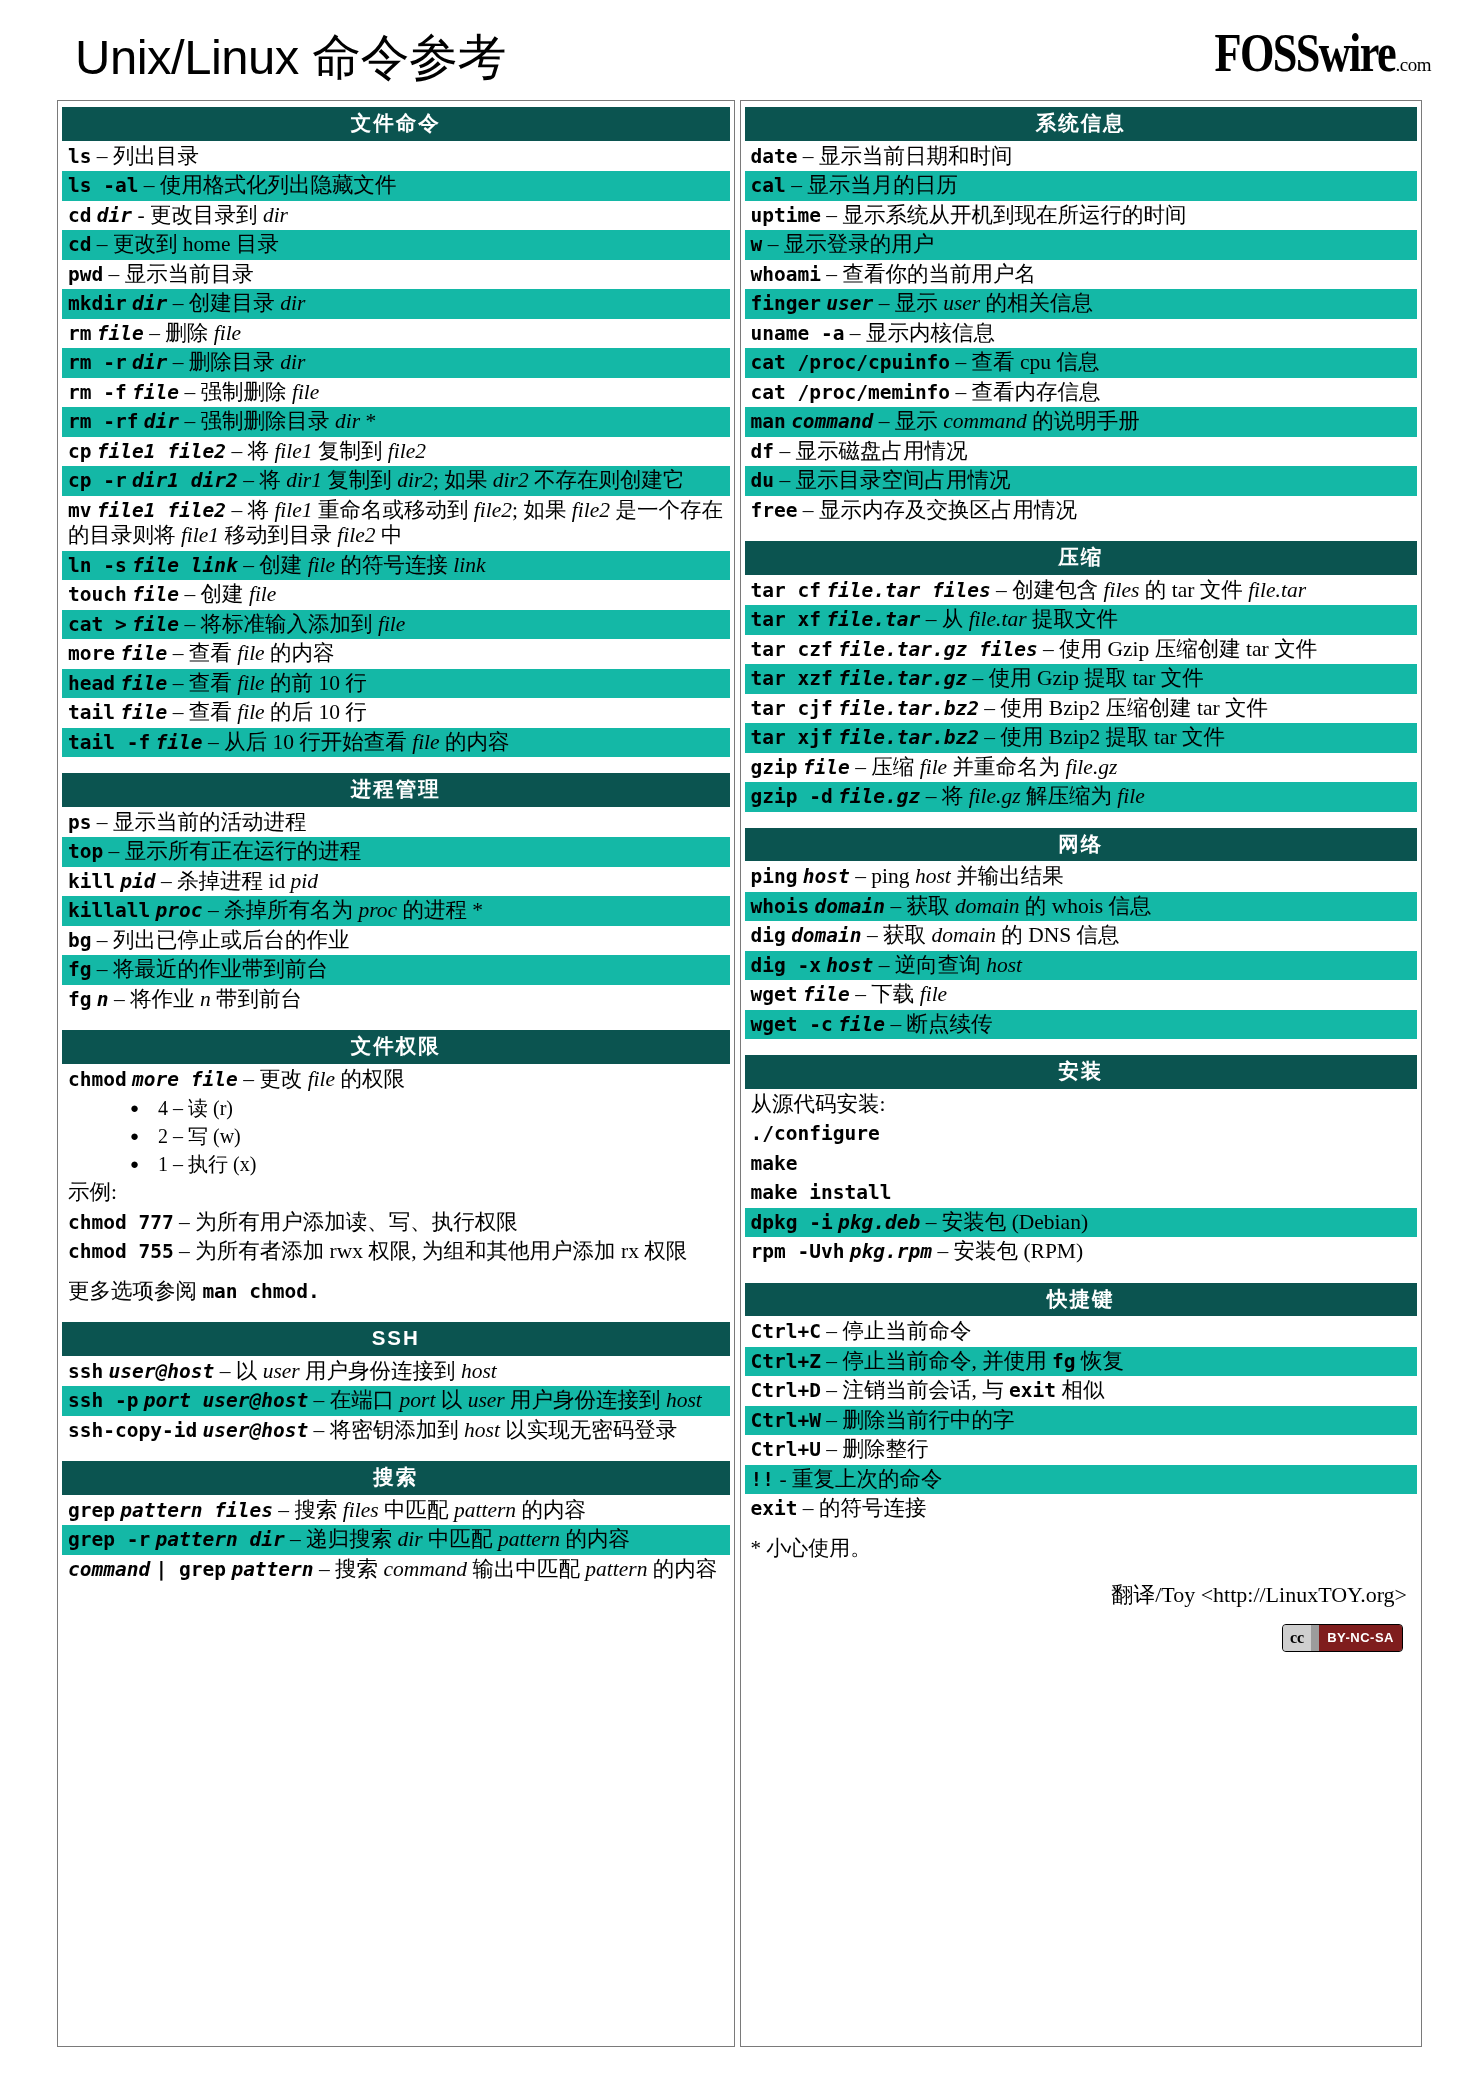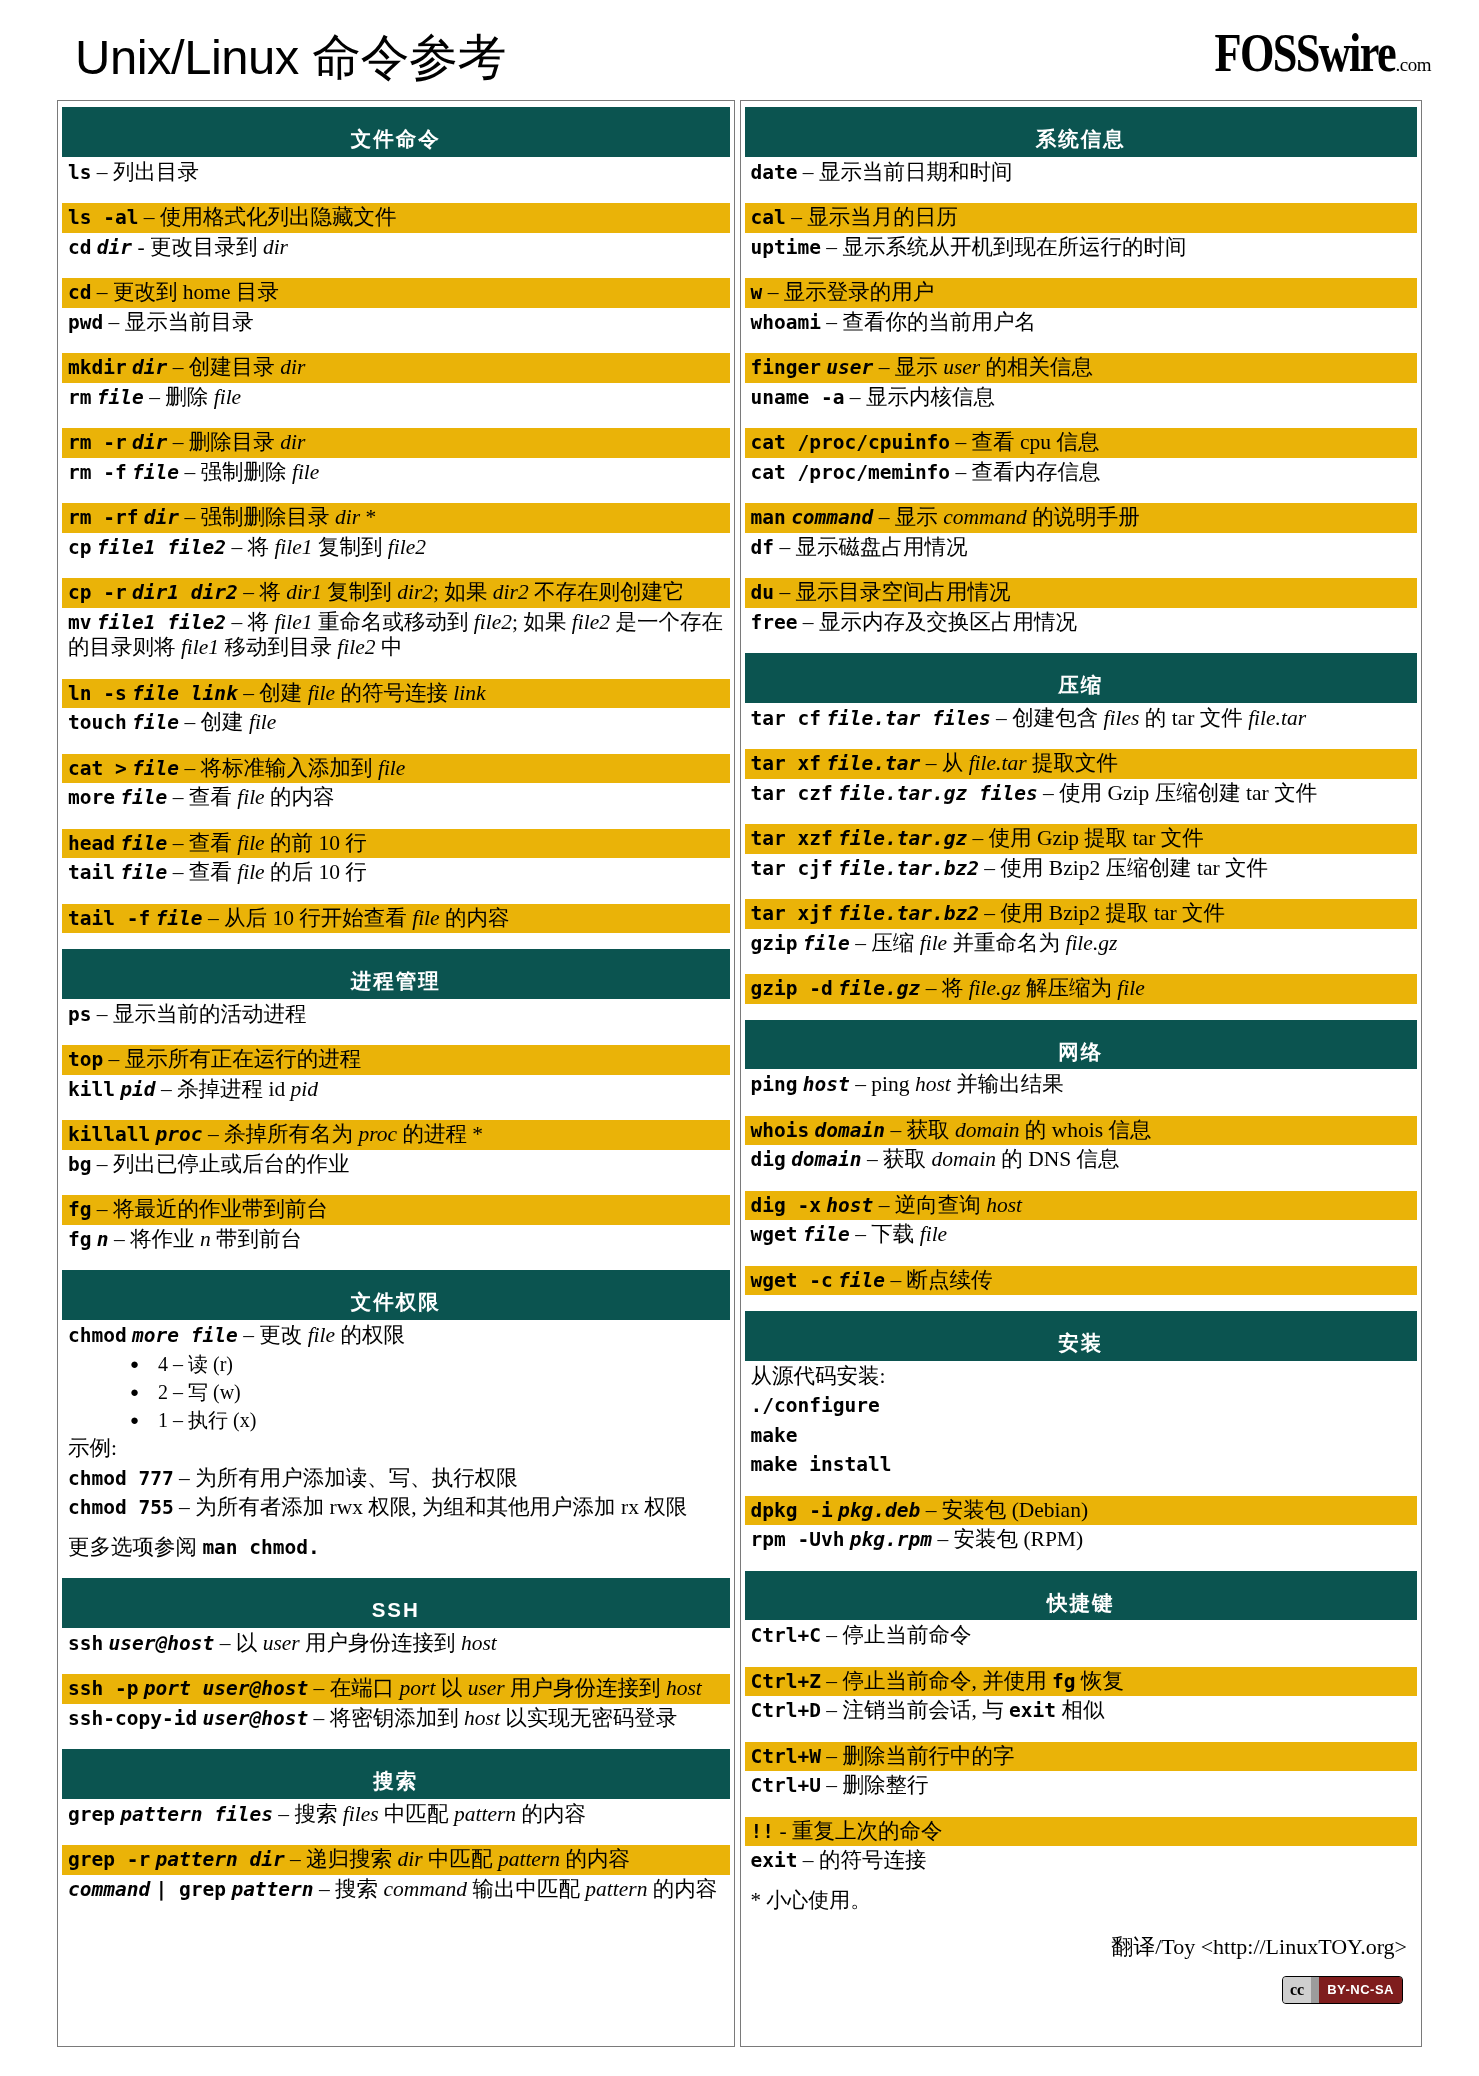--- a/index.html
+++ b/index.html
@@ -80,36 +80,36 @@
 
   
   .sec-head {
     background: #0b5450;
     color: #ffffff;
     text-align: center;
     font-family: "Liberation Sans", "DejaVu Sans", sans-serif;
     font-weight: 700;
     font-size: 20.5px;
     line-height: 1.0;
-    padding: 22px 0 7px 0;
+    padding: 6px 0 7px 0;
     letter-spacing: 2px;
     margin: 0 0 1px 0;
   }
   .sec-head.first { margin-top: 3px; }
   .sec-gap { height: 16px; }
 
   
   .row {
     font-size: 21.5px;
     line-height: 25.5px;
     padding: 2px 3px 2px 6px;
     background: #ffffff;
     word-wrap: break-word;
   }
-  .row.alt { background: #eab308; margin-top: 16px; }
+  .row.alt { background: #14b8a6; }
   .row.plain { background: #ffffff; }
 
   
   .cmd {
     font-family: "DejaVu Sans Mono", "Liberation Mono", monospace;
     font-weight: 700;
     font-size: 19.5px;
     letter-spacing: 0px;
   }
   .arg {

